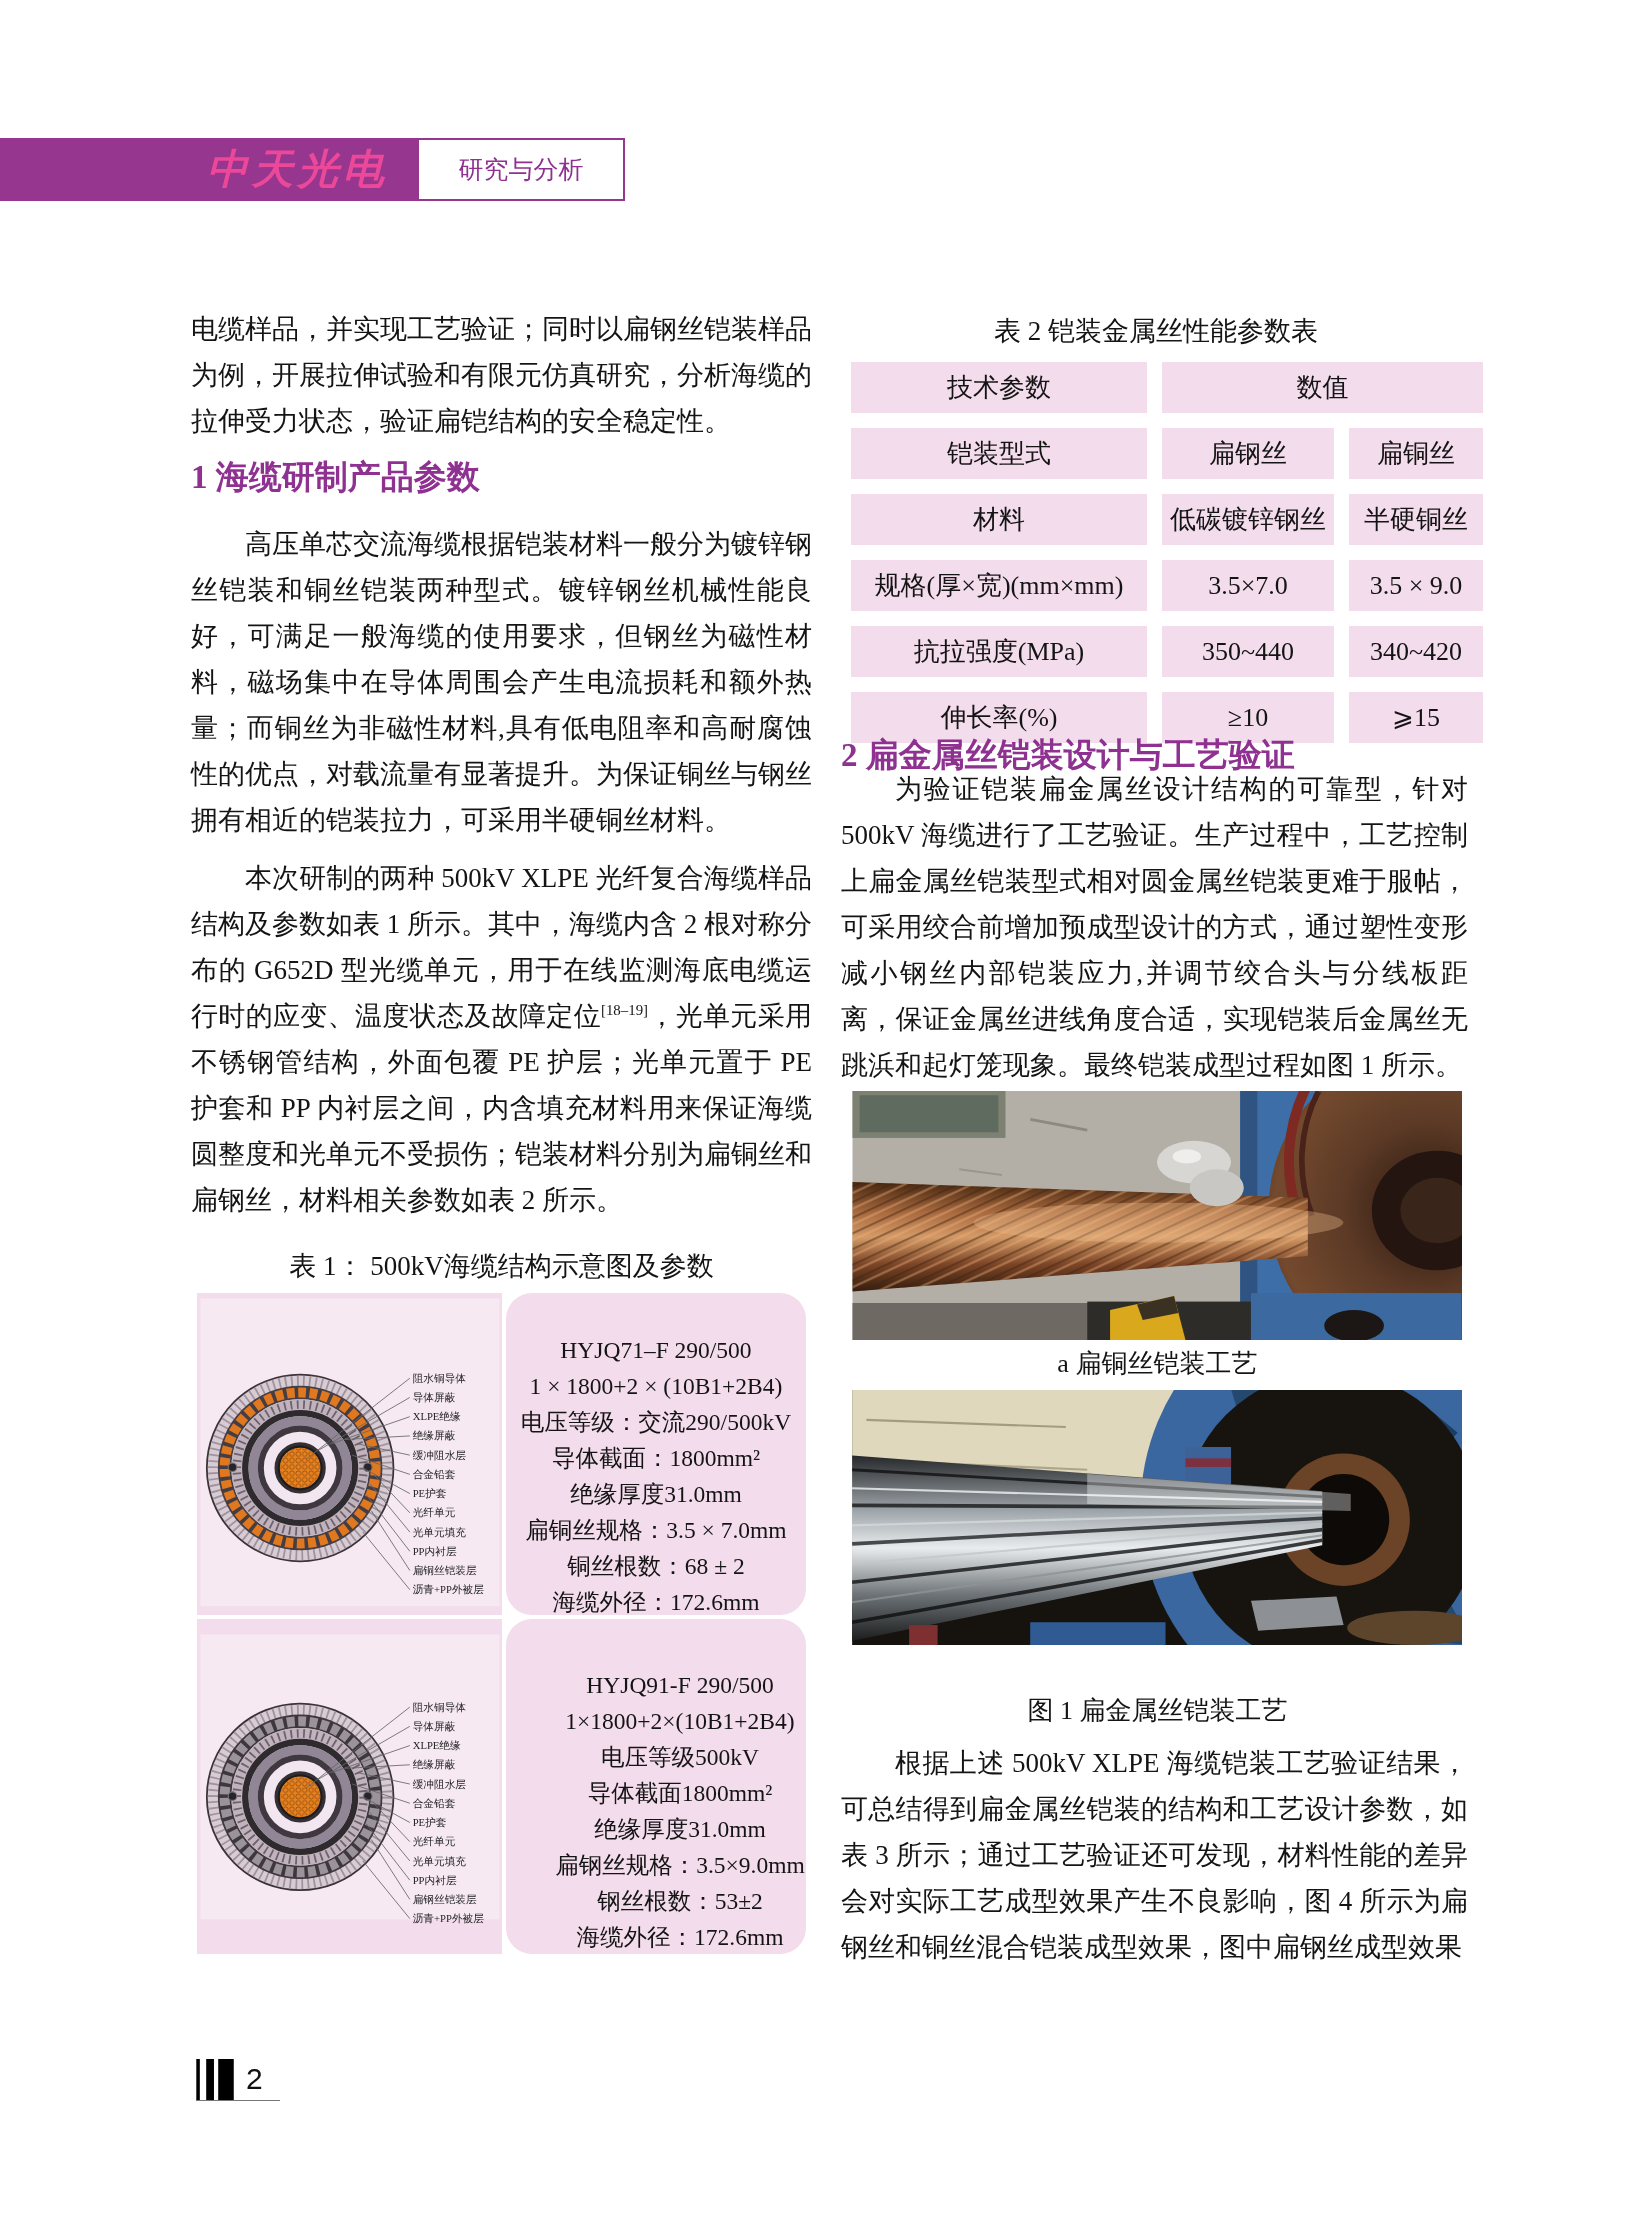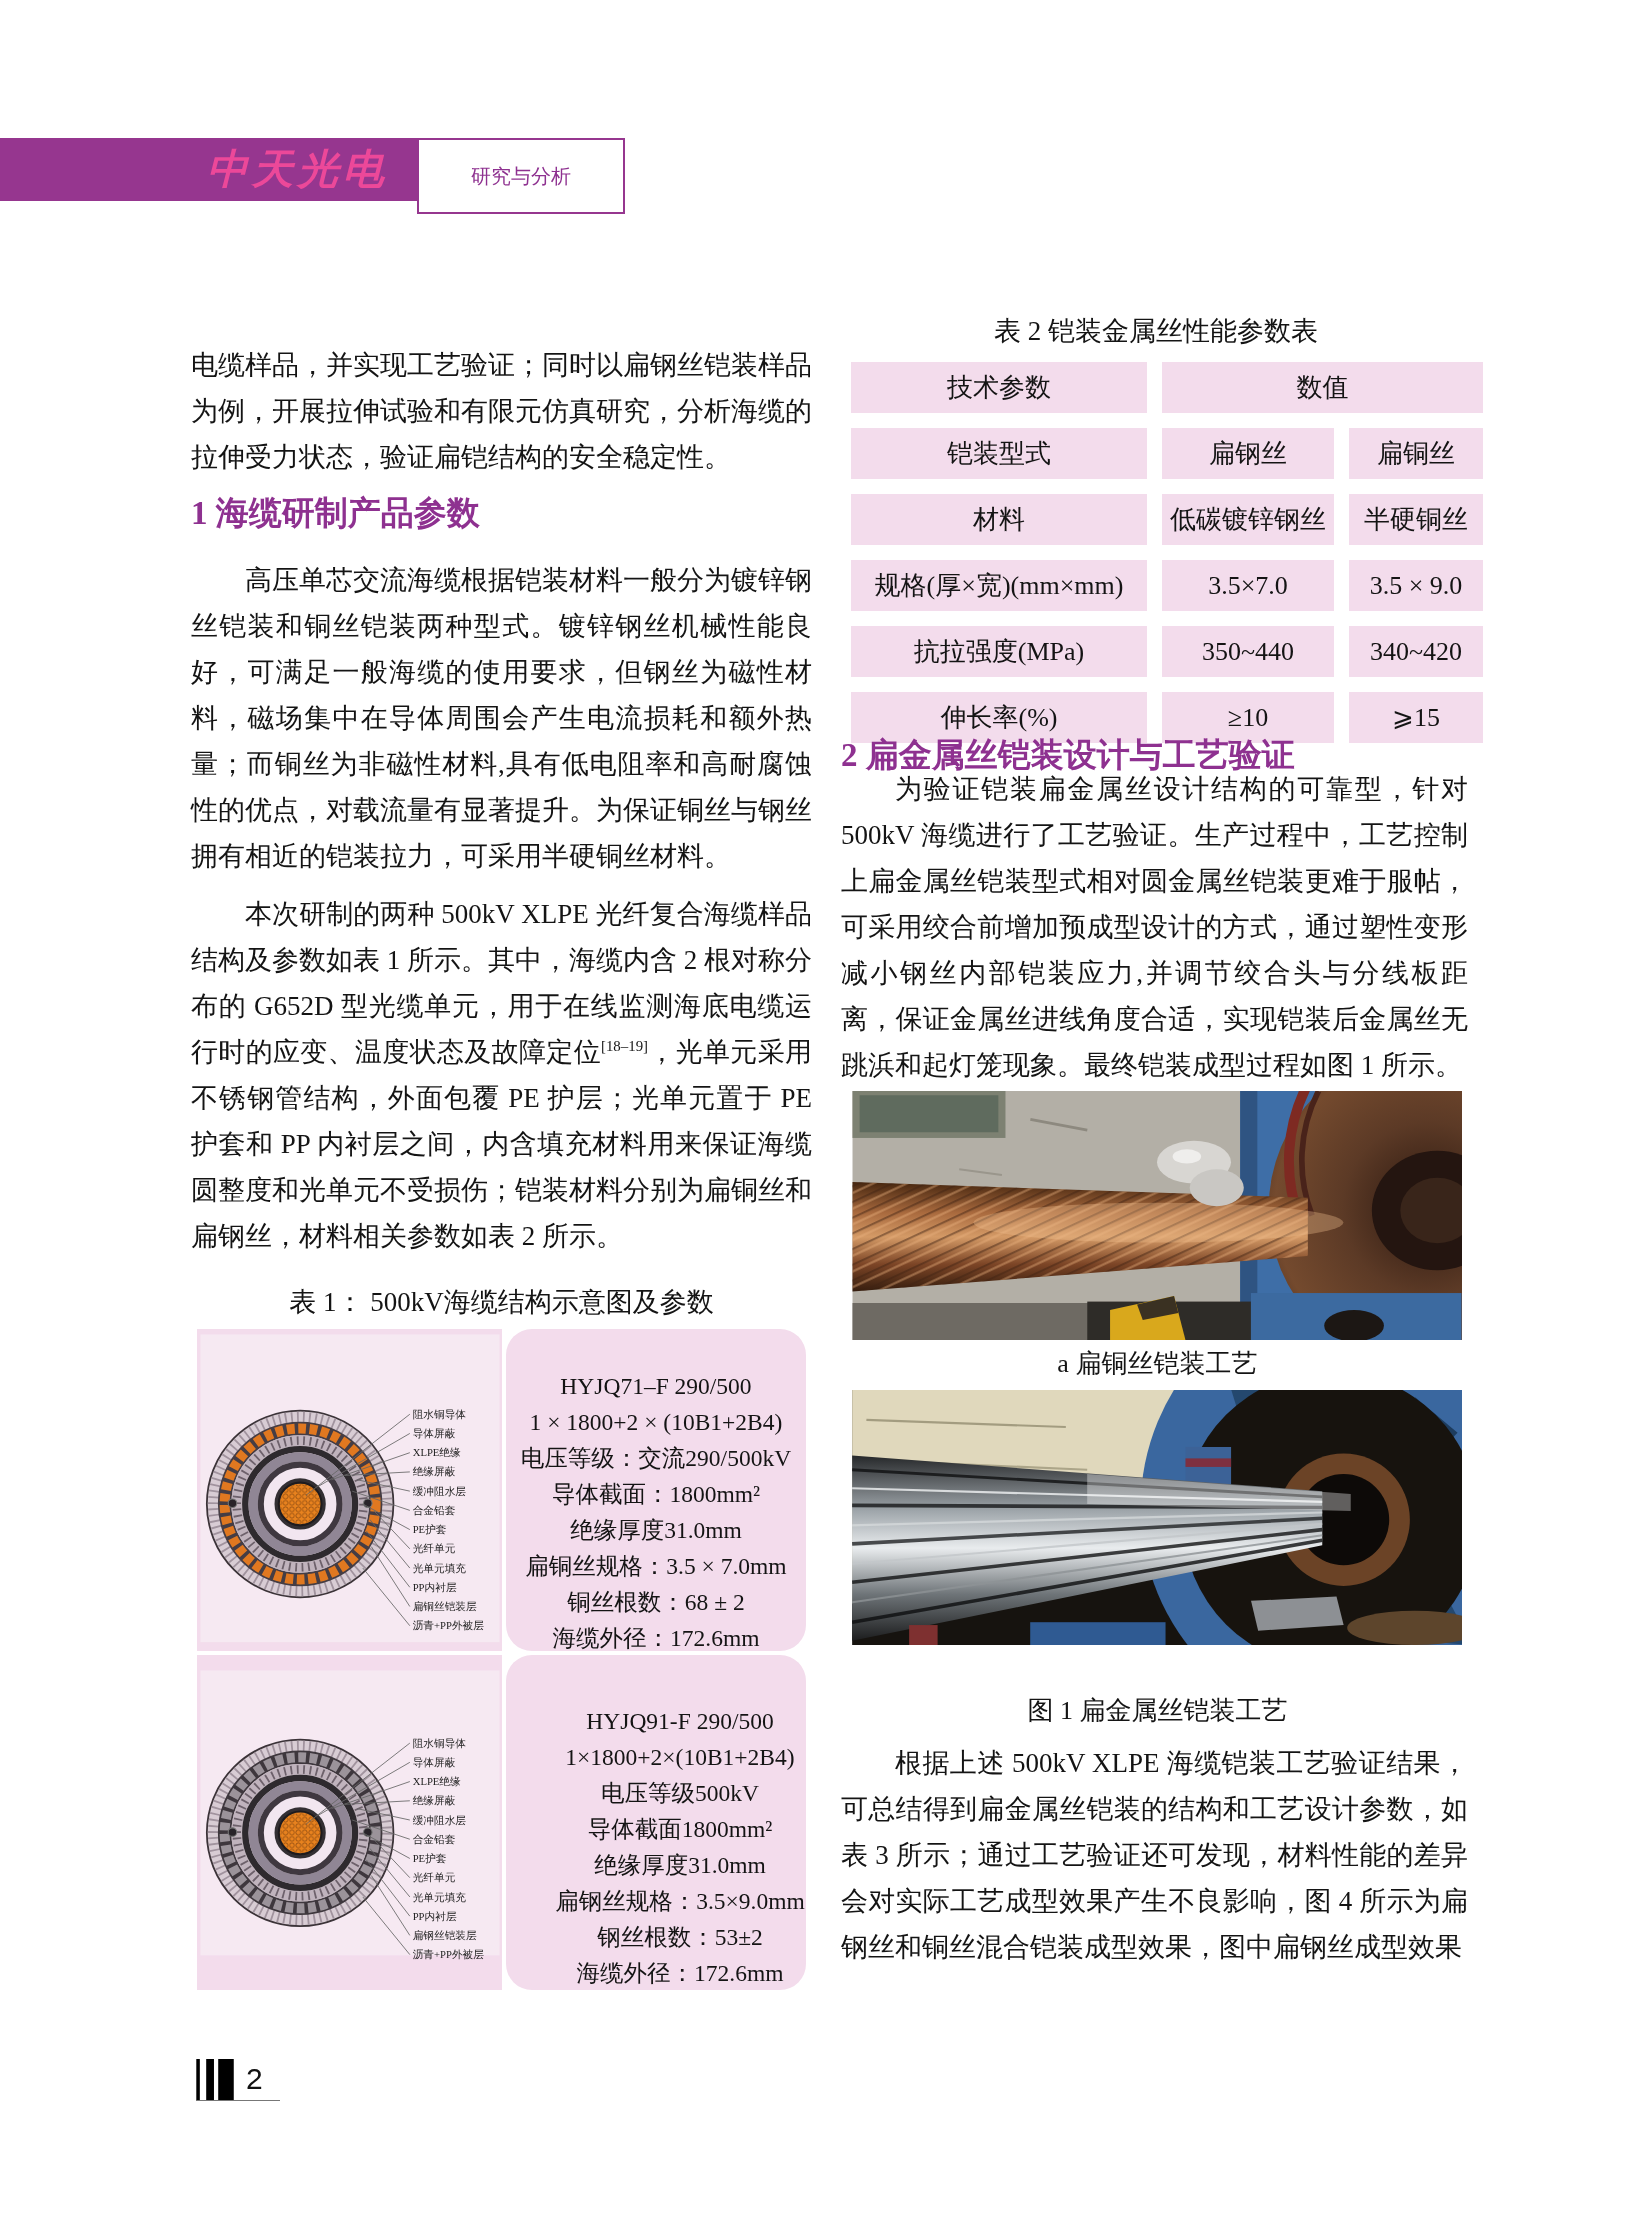--- a/index.html
+++ b/index.html
@@ -5,23 +5,23 @@
   html,body{margin:0;padding:0;background:#ffffff;}
   body{width:1649px;height:2239px;position:relative;overflow:hidden;
        font-family:"Liberation Serif","DejaVu Serif",serif;color:#141414;}
   .abs{position:absolute;}
   
   .hdr-bar{left:0;top:138px;width:417px;height:63px;background:#96368f;}
   .hdr-logo{left:0;top:138px;width:388px;height:63px;color:#ec4899;
             font-size:41px;font-weight:bold;letter-spacing:4.3px;
             display:flex;align-items:center;justify-content:flex-end;padding-right:21.4px;
             font-style:italic;}
-  .hdr-tag{left:417px;top:138px;width:208px;height:76px;background:#ffffff;
+  .hdr-tag{left:417px;top:138px;width:208px;height:63px;background:#ffffff;
            border:2.9px solid #96368f;box-sizing:border-box;color:#8e3190;
-           font-size:20px;display:flex;align-items:center;justify-content:center;
+           font-size:25px;display:flex;align-items:center;justify-content:center;
            font-family:"Liberation Sans","DejaVu Sans",sans-serif;}
   
   .colL{left:191px;top:306px;width:621px;}
   .colR{left:841px;top:306px;width:627px;}
   p.body{margin:0;font-size:27px;line-height:46px;text-align:justify;}
   .indent{text-indent:2em;}
   .sechead{margin:0;font-size:33px;line-height:40px;font-weight:bold;color:#8e3190;}
   sup.ref{font-size:0.55em;vertical-align:super;line-height:0;}
   .tbltitle{font-size:27px;text-align:center;}
   
@@ -79,21 +79,21 @@
       <stop offset="0.75" stop-color="#6e7478"></stop>
       <stop offset="1" stop-color="#1c1d1e"></stop>
     </linearGradient>
   </defs>
 </svg>
 
 <div class="abs hdr-bar"></div>
 <div class="abs hdr-logo">中天光电</div>
 <div class="abs hdr-tag">研究与分析</div>
 
-<div class="abs colL" style="height:1710px;margin-top:36px;">
+<div class="abs colL" style="height:1710px;">
   <p class="body abs" style="left:0;top:0;width:621px;">电缆样品，并实现工艺验证；同时以扁钢丝铠装样品为例，开展拉伸试验和有限元仿真研究，分析海缆的拉伸受力状态，验证扁铠结构的安全稳定性。</p>
 
   <h2 class="sechead abs" style="left:0;top:151px;width:621px;">1 海缆研制产品参数</h2>
 
   <p class="body indent abs" style="left:0;top:215px;width:621px;">高压单芯交流海缆根据铠装材料一般分为镀锌钢丝铠装和铜丝铠装两种型式。镀锌钢丝机械性能良好，可满足一般海缆的使用要求，但钢丝为磁性材料，磁场集中在导体周围会产生电流损耗和额外热量；而铜丝为非磁性材料,具有低电阻率和高耐腐蚀性的优点，对载流量有显著提升。为保证铜丝与钢丝拥有相近的铠装拉力，可采用半硬铜丝材料。</p>
 
   <p class="body indent abs" style="left:0;top:549px;width:621px;"><span>本次研制的两种 500kV XLPE 光纤复合海缆样品结构及参数如表 1 所示。其中，海缆内含 2 根对称分布的 G652D 型光缆单元，用于在线监测海底电缆运行时的应变、温度状态及故障定位</span><sup class="ref">[18–19]</sup><span>，光单元采用不锈钢管结构，外面包覆 PE 护层；光单元置于 PE 护套和 PP 内衬层之间，内含填充材料用来保证海缆圆整度和光单元不受损伤；铠装材料分别为扁铜丝和扁钢丝，材料相关参数如表 2 所示。</span></p>
 
   <div class="tbltitle abs" style="left:6.4px;top:942px;width:608px;">表 1： 500kV海缆结构示意图及参数</div>
 

